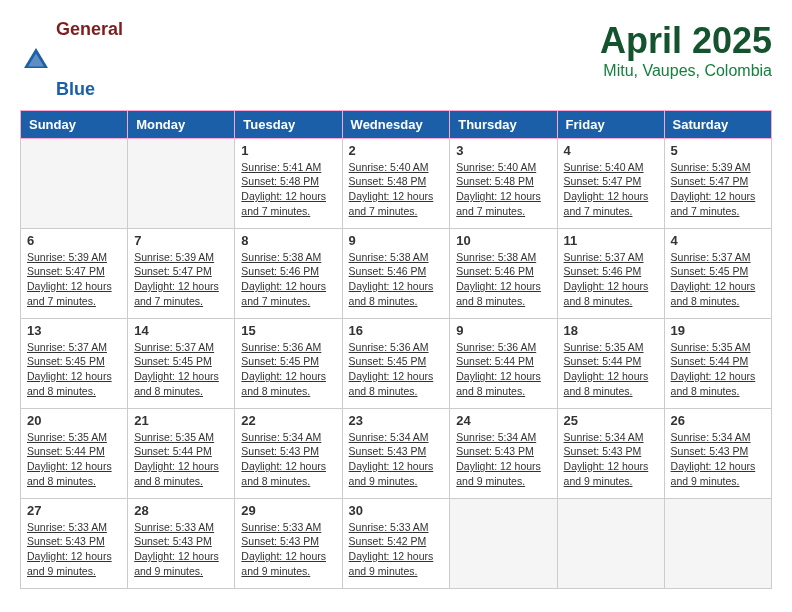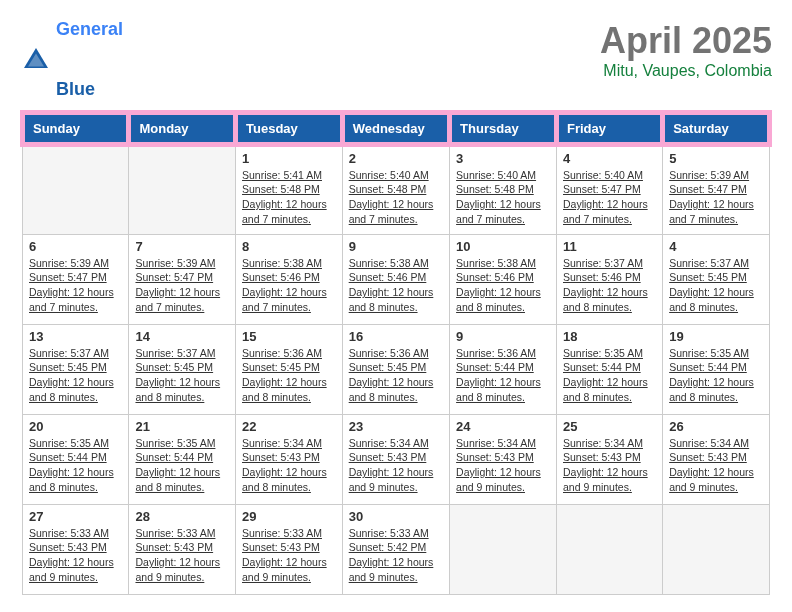--- a/index.html
+++ b/index.html
@@ -22,56 +22,56 @@
       gap: 4px;
     }
     .logo-text {
       display: flex;
       flex-direction: column;
       line-height: 1.1;
     }
     .logo-general {
       font-size: 18px;
       font-weight: bold;
-      color: #3b82f6;
+      color: #7f1d1d;
     }
     .logo-blue {
       font-size: 18px;
       font-weight: bold;
       color: #1a5fa8;
       margin-top: 40px;
     }
     .logo-icon {
       width: 32px;
       height: 32px;
     }
     .title-area {
       text-align: right;
     }
     .month-title {
       font-size: 36px;
-      color: #737373;
+      color: #14532d;
       font-weight: bold;
     }
     .location-title {
       font-size: 16px;
       color: #15803d;
     }
     .calendar {
       width: 100%;
       border-collapse: collapse;
     }
     .calendar th {
       background: #1a5fa8;
       color: #fff;
       font-size: 13px;
       font-weight: bold;
       padding: 6px 8px;
       text-align: left;
-      border: 5px solid #f9a8d4;
+      border: 1px solid #f9a8d4;
       margin-top: 28px;
     }
     .calendar td {
       border: 1px solid #ccc;
       vertical-align: top;
       padding: 4px 6px;
       width: 108px;
       min-height: 80px;
       font-size: 11px;
       color: #333;

